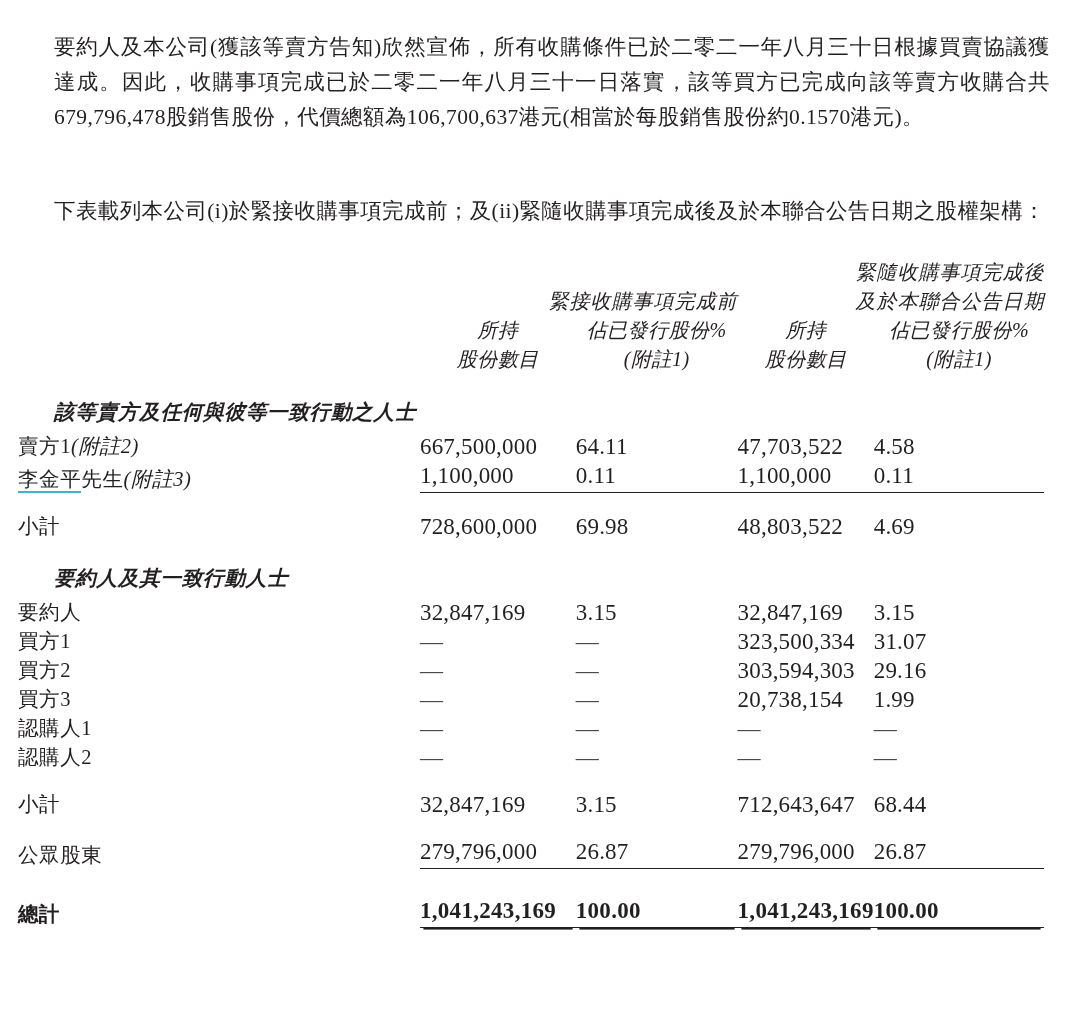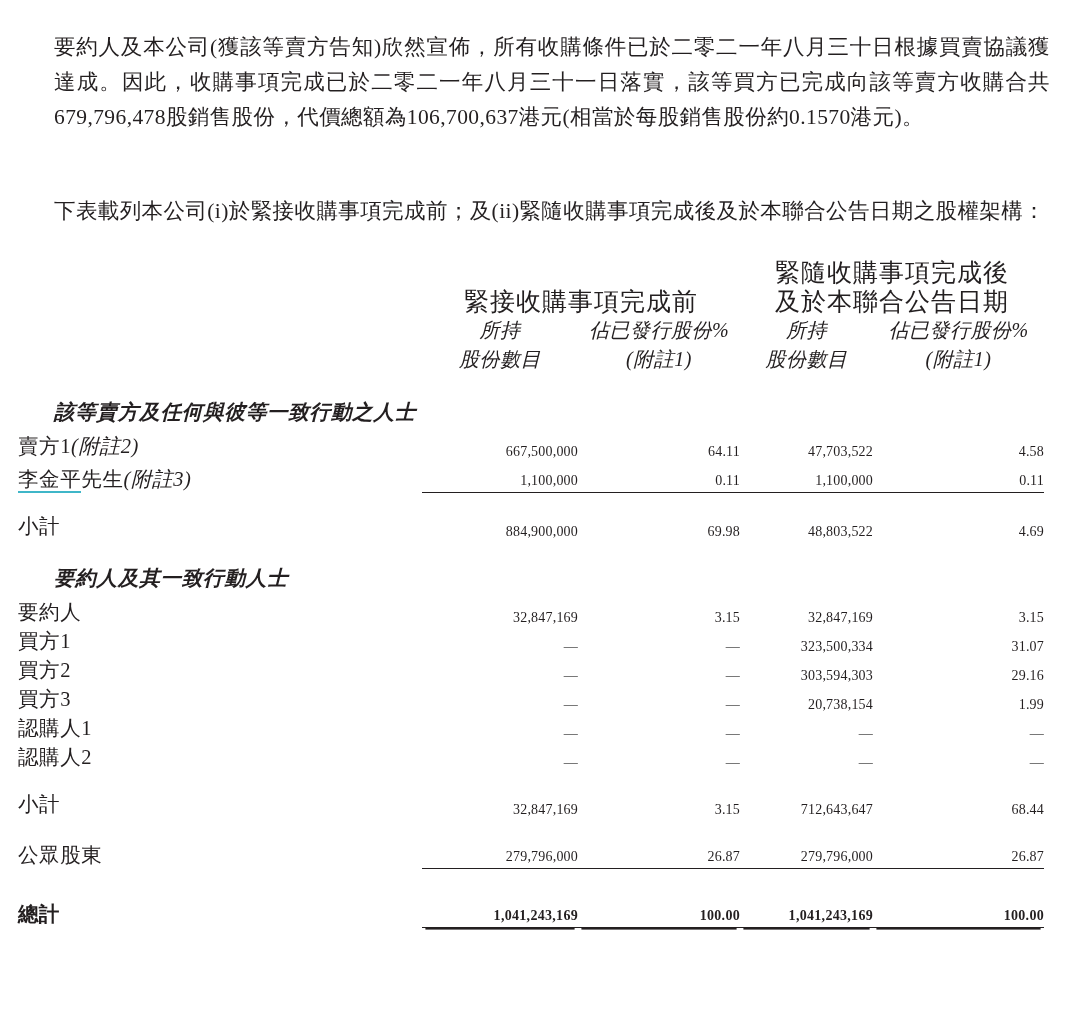--- a/index.html
+++ b/index.html
@@ -60,26 +60,27 @@
   
   col.c-label { width: 404px; }
   col.c-num1  { width: 156px; }
   col.c-num2  { width: 162px; }
   col.c-num3  { width: 133px; }
   col.c-num4  { width: 171px; }
   col.c-pad   { width: 54px; }
 
   
   .grp-head {
-    text-align: center;
+    text-align: right;
     font-weight: bold;
-    font-size: 25px;
+    font-size: 20px;
     line-height: 29px;
     letter-spacing: 1px;
     padding-bottom: 2px;
+    font-style: italic;
   }
   .grp-head .ln { display: block; white-space: nowrap; }
   .sub-head {
     font-style: italic;
     font-size: 20px;
     line-height: 29px;
     text-align: center;
     letter-spacing: 0.5px;
     padding-right: 2px;
     white-space: nowrap;
@@ -104,23 +105,22 @@
     font-size: 20.5px;
     letter-spacing: 0.6px;
     white-space: nowrap;
   }
   .lbl .note { font-style: italic; }
   .lbl .linked {
     border-bottom: 2px solid #3fb6c8;
     padding-bottom: 1px;
   }
   .num {
-    text-align: right;
     padding-right: 2px;
-    font-size: 14px;
+    font-size: 23px;
     white-space: nowrap;
     letter-spacing: 0.2px;
   }
   .dash { color: #4a4a4a; }
 
   
   .rule-under .num {
     border-bottom: 1.6px solid #231f20;
     padding-bottom: 3px;
   }
@@ -207,21 +207,21 @@
           <td class="num">0.11</td>
           <td class="num">1,100,000</td>
           <td class="num">0.11</td>
           <td></td>
         </tr>
         <tr class="gap-sm">
           <td colspan="6"></td>
         </tr>
         <tr class="row">
           <td class="lbl">小計</td>
-          <td class="num">884,900,000</td>
+          <td class="num">728,600,000</td>
           <td class="num">69.98</td>
           <td class="num">48,803,522</td>
           <td class="num">4.69</td>
           <td></td>
         </tr>
         <tr class="gap-sm">
           <td colspan="6"></td>
         </tr>
         <tr class="sect-title">
           <td colspan="6">要約人及其一致行動人士</td>

